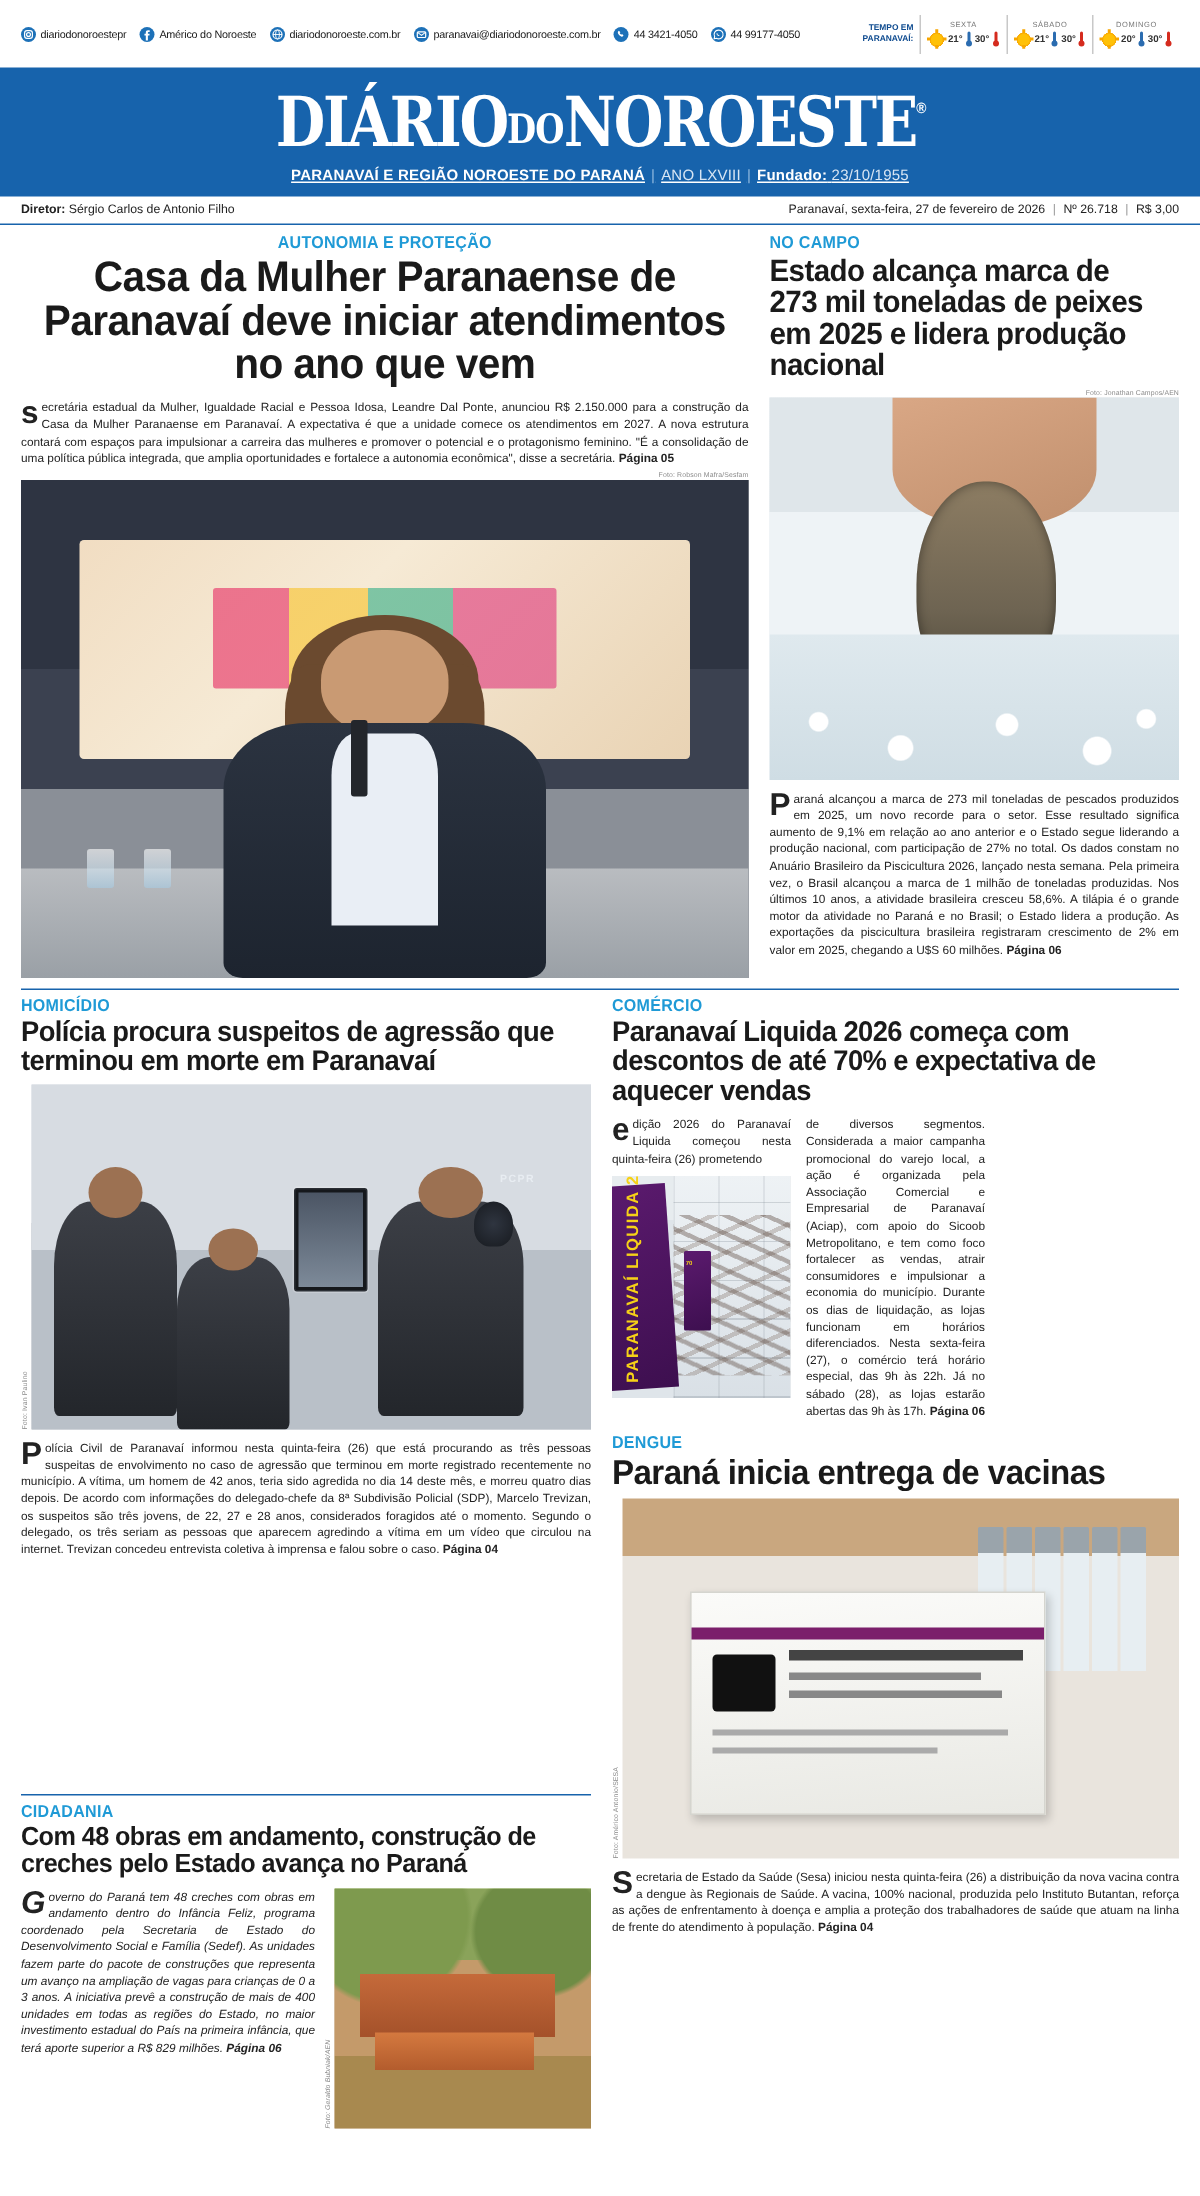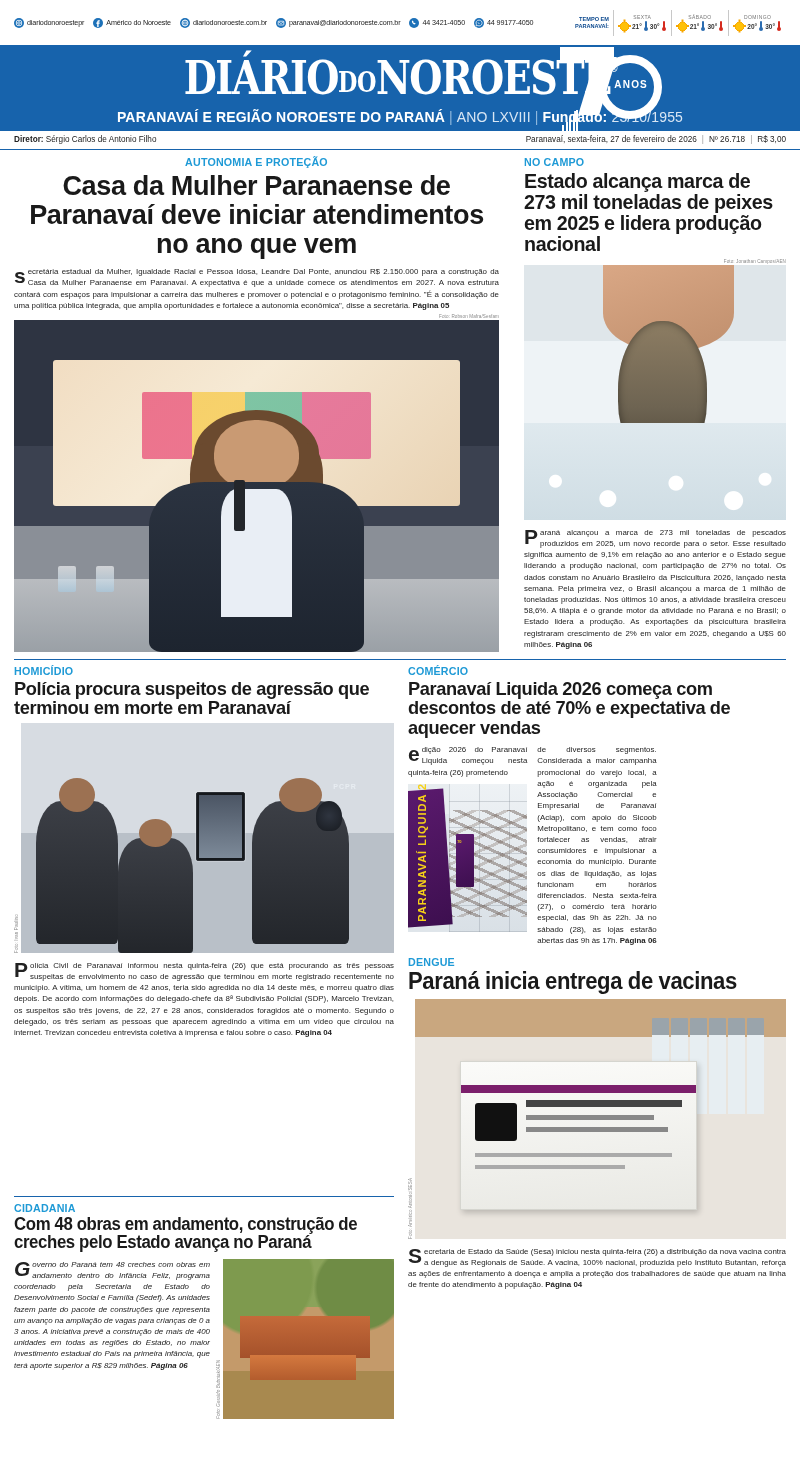--- a/index.html
+++ b/index.html
@@ -84,22 +84,23 @@
     transform: scaleX(0.92);
     white-space: nowrap;
     position: relative;
     margin-top: 4px;
   }
   .mast-title .do {
     font-size: 27px; vertical-align: 2px; letter-spacing: -0.5px;
   }
   .mast-reg { font-size: 10px; vertical-align: 22px; font-family:"Liberation Sans",sans-serif; }
   .mast-sub {
-    color: #fff; font-size: 14px; margin-top: 8px; letter-spacing: 0.15px;
+    color: #fff; font-size: 10px; margin-top: 8px; letter-spacing: 0.15px;
     white-space: nowrap;
+    text-decoration: underline;
   }
   .mast-sub b { font-weight: bold; }
   .mast-sub .sep { color: #8fb8dd; margin: 0 4px; }
   .mast-sub .dim { color: #d8e6f4; font-weight: normal; }
 
   
   .anos70 { position: absolute; right: 132px; top: -4px; width: 110px; height: 92px; }
   .seven {
     position: absolute; left: 2px; top: 6px; width: 56px; height: 66px;
   }
@@ -499,47 +500,35 @@
 <div class="masthead">
   <div class="mast-inner">
     <div class="mast-title">
       <span>DIÁRIO</span><span class="do">DO</span><span>NOROESTE</span><span class="mast-reg">®</span>
     </div>
     <div class="mast-sub">
       <b>PARANAVAÍ E REGIÃO NOROESTE DO PARANÁ</b><span class="sep">|</span><span class="dim">ANO LXVIII</span><span class="sep">|</span><b>Fundado:</b> <span class="dim">23/10/1955</span>
     </div>
   </div>
 
-  <div class="anos70">
-    <span class="seven"></span>
-    <span class="ring"></span>
-    <span class="anos-txt">ANOS</span>
-    <span class="bars">
-      <i style="height:6px"></i>
-        <i style="height:9px"></i>
-        <i style="height:13px"></i>
-        <i style="height:17px"></i>
-        <i style="height:21px"></i>
-    </span>
-  </div>
 </div>
 
 <div class="dirstrip">
   <div>
     <b>Diretor:</b>
     <span>Sérgio Carlos de Antonio Filho</span>
   </div>
   <div>
     <span>Paranavaí, sexta-feira, 27 de fevereiro de 2026</span><span class="sep">|</span><span>Nº 26.718</span><span class="sep">|</span><span>R$ 3,00</span>
   </div>
 </div>
 
 <div class="page">
 
-  <div style="display:grid; grid-template-columns: 485px 1fr; gap: 0 25px;">
+  <div style="display:grid; grid-template-columns: 485px 1fr; gap: 0 14px;">
 
     <div>
       <div class="kicker center">AUTONOMIA E PROTEÇÃO</div>
       <h1 class="hl-main" style="margin-top:3px;">Casa da Mulher Paranaense de Paranavaí deve iniciar atendimentos no ano que vem</h1>
 
       <div class="body-txt dropcap" style="margin-top:8px;">
         <span>secretária estadual da Mulher, Igualdade Racial e Pessoa Idosa, Leandre Dal Ponte, anunciou R$ 2.150.000 para a construção da Casa da Mulher Paranaense em Paranavaí. A expectativa é que a unidade comece os atendimentos em 2027. A nova estrutura contará com espaços para impulsionar a carreira das mulheres e promover o potencial e o protagonismo feminino. "É a consolidação de uma política pública integrada, que amplia oportunidades e fortalece a autonomia econômica", disse a secretária.</span>
         <b>Página 05</b>
       </div>
 

